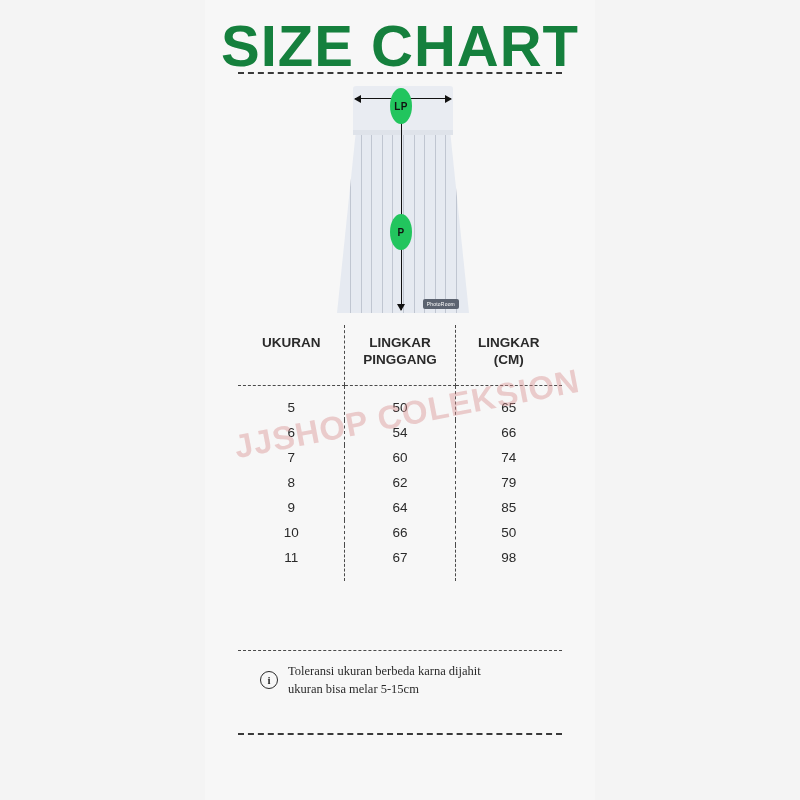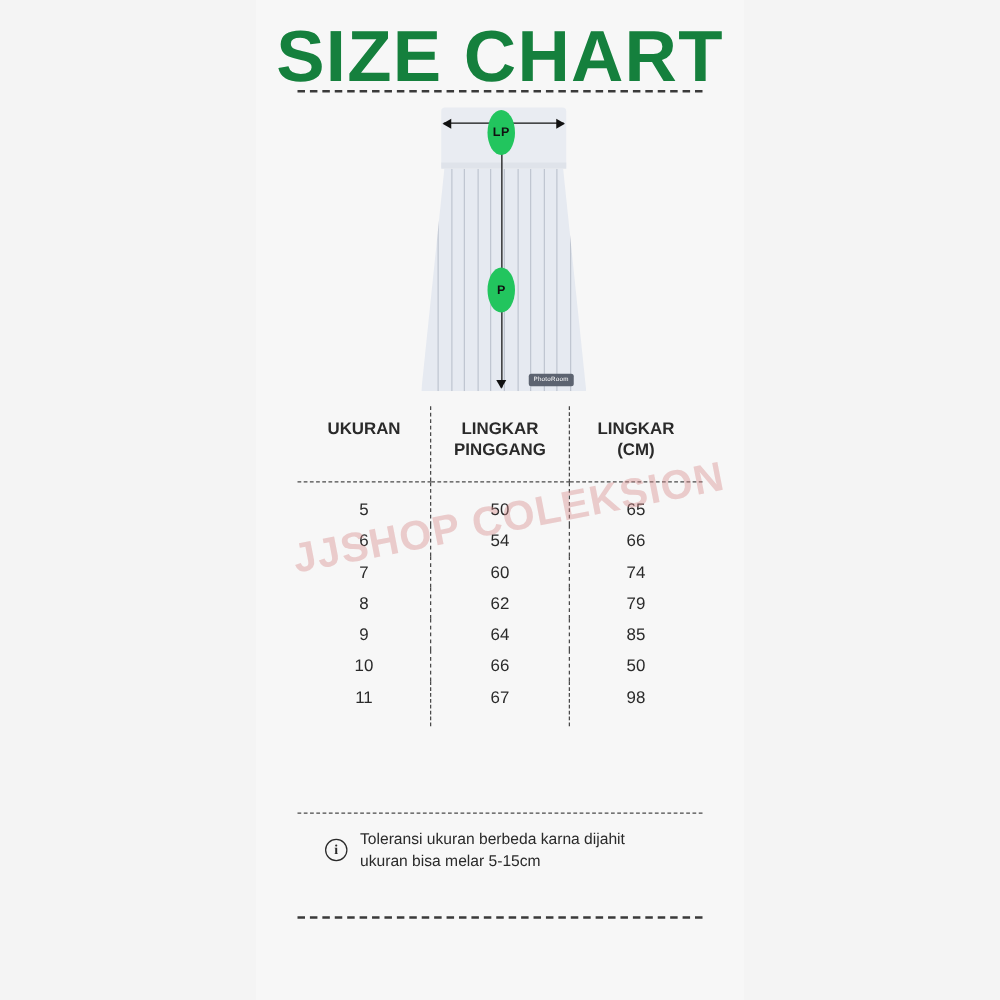--- a/index.html
+++ b/index.html
@@ -201,20 +201,21 @@
     color: #2a2a2a;
     font-size: 11px;
     font-weight: bold;
     display: flex; align-items: center; justify-content: center;
     font-family: "Liberation Serif", serif;
   }
   .note-lines {
     font-size: 12.5px;
     line-height: 1.45;
     color: #2a2a2a;
+    font-family: Liberation Serif, serif;
   }
 
   
   .watermark {
     position: absolute;
     left: 22px; top: 395px;
     width: 360px;
     transform: rotate(-11deg);
     font-size: 33px;
     font-weight: bold;

